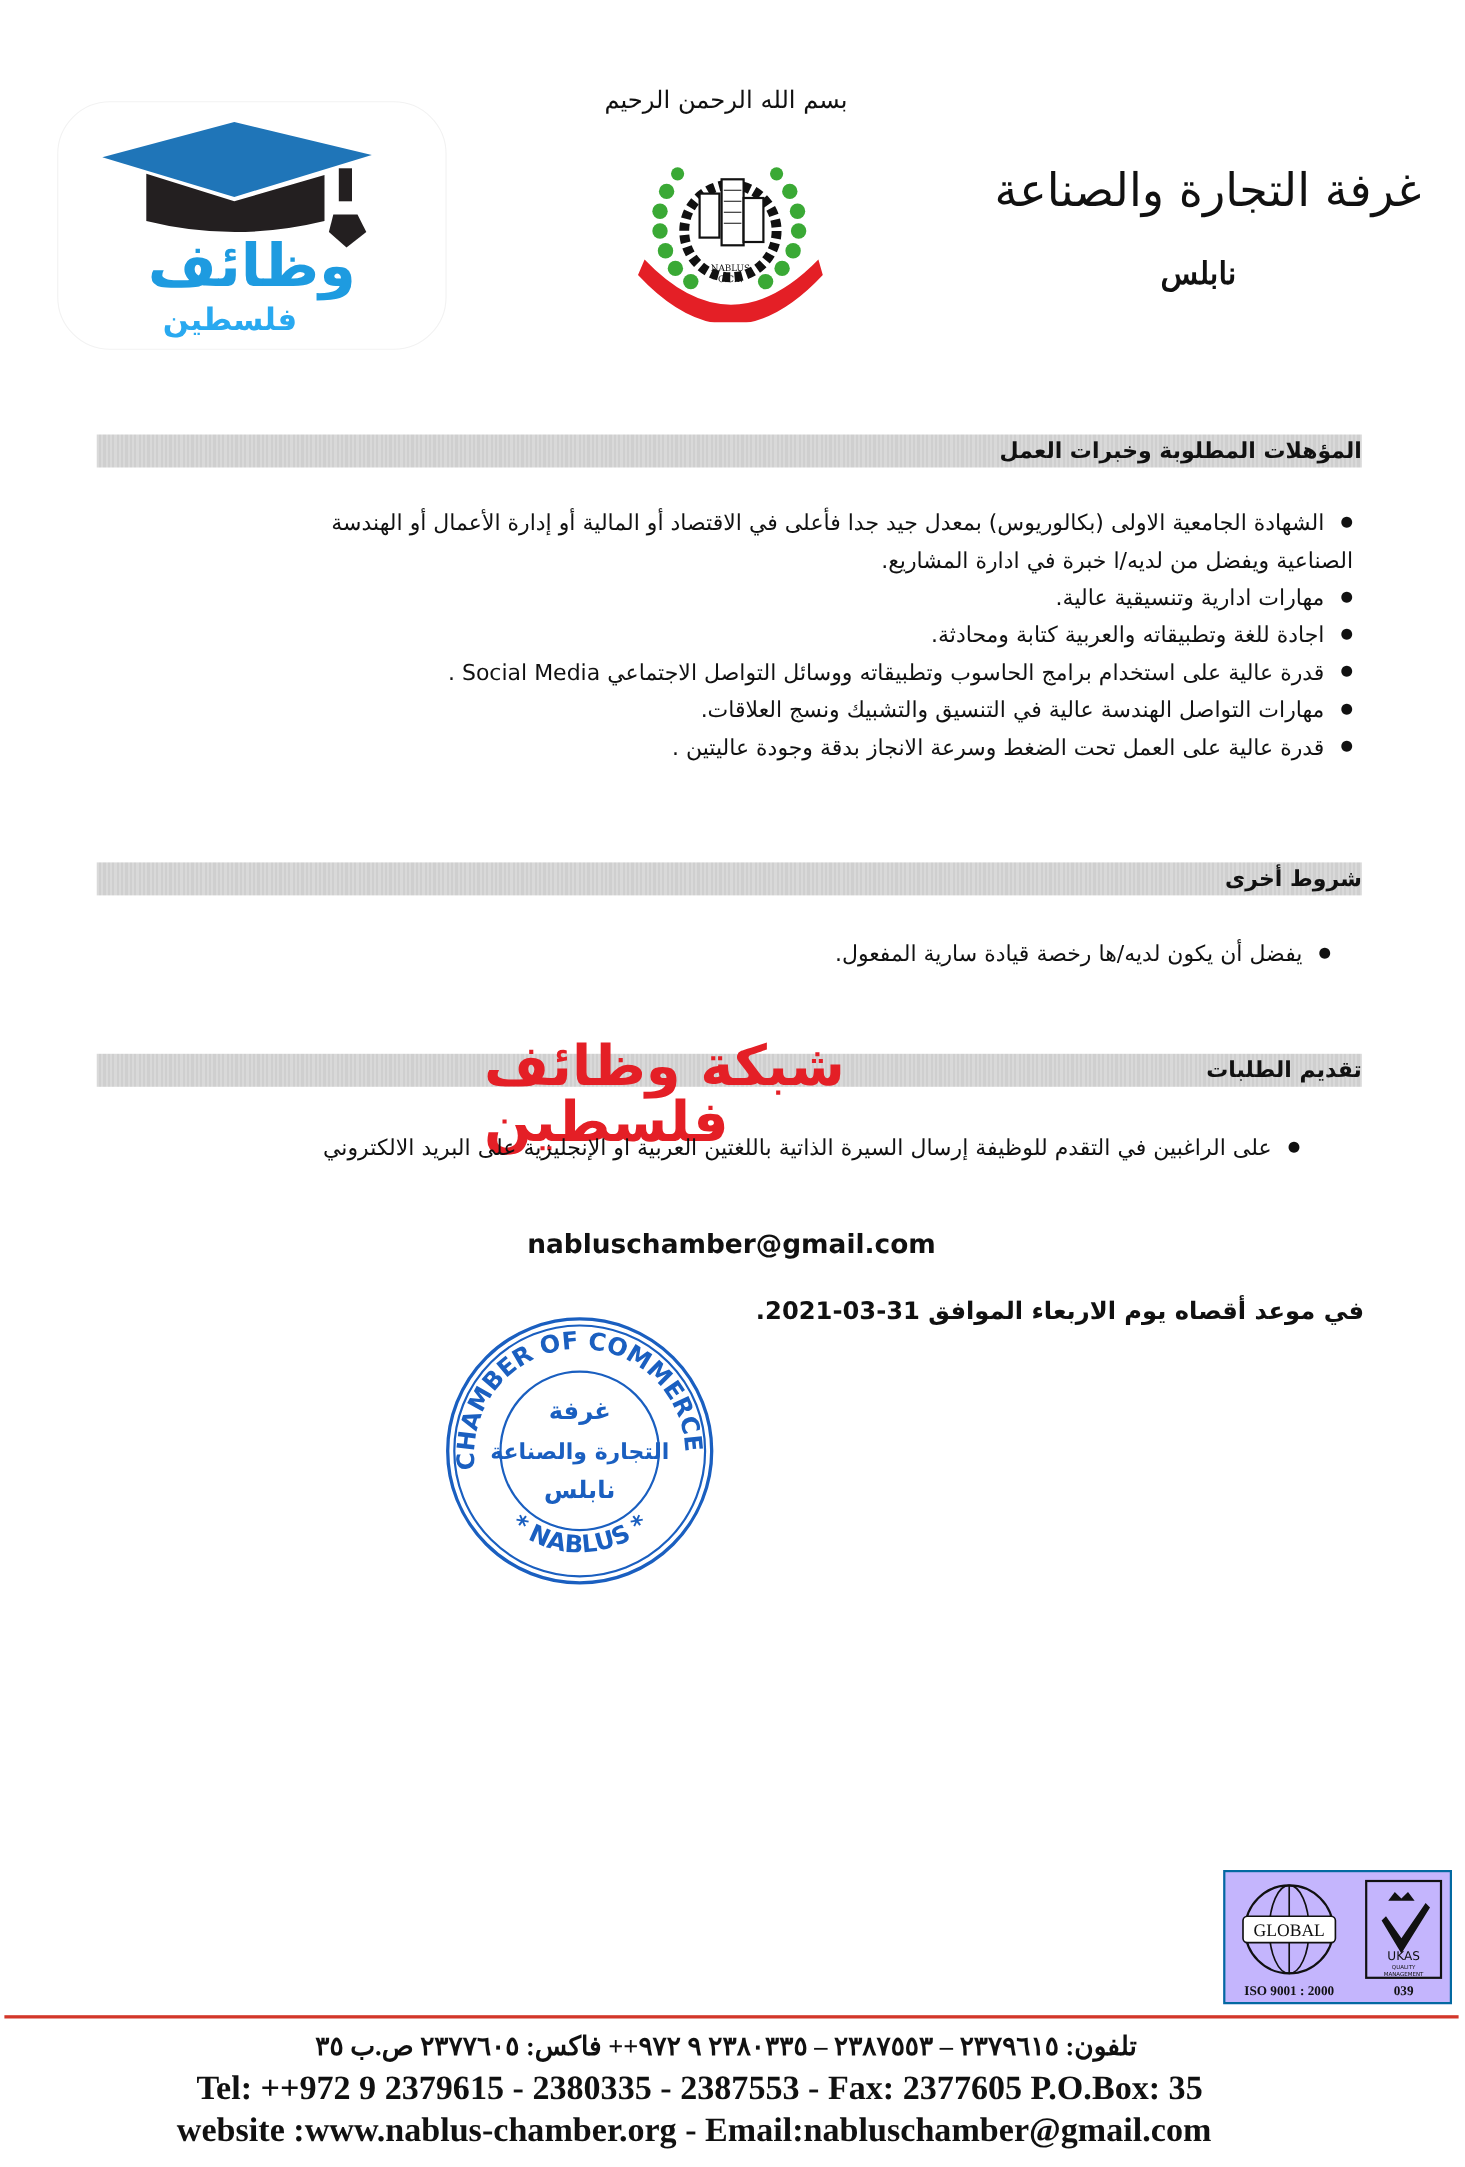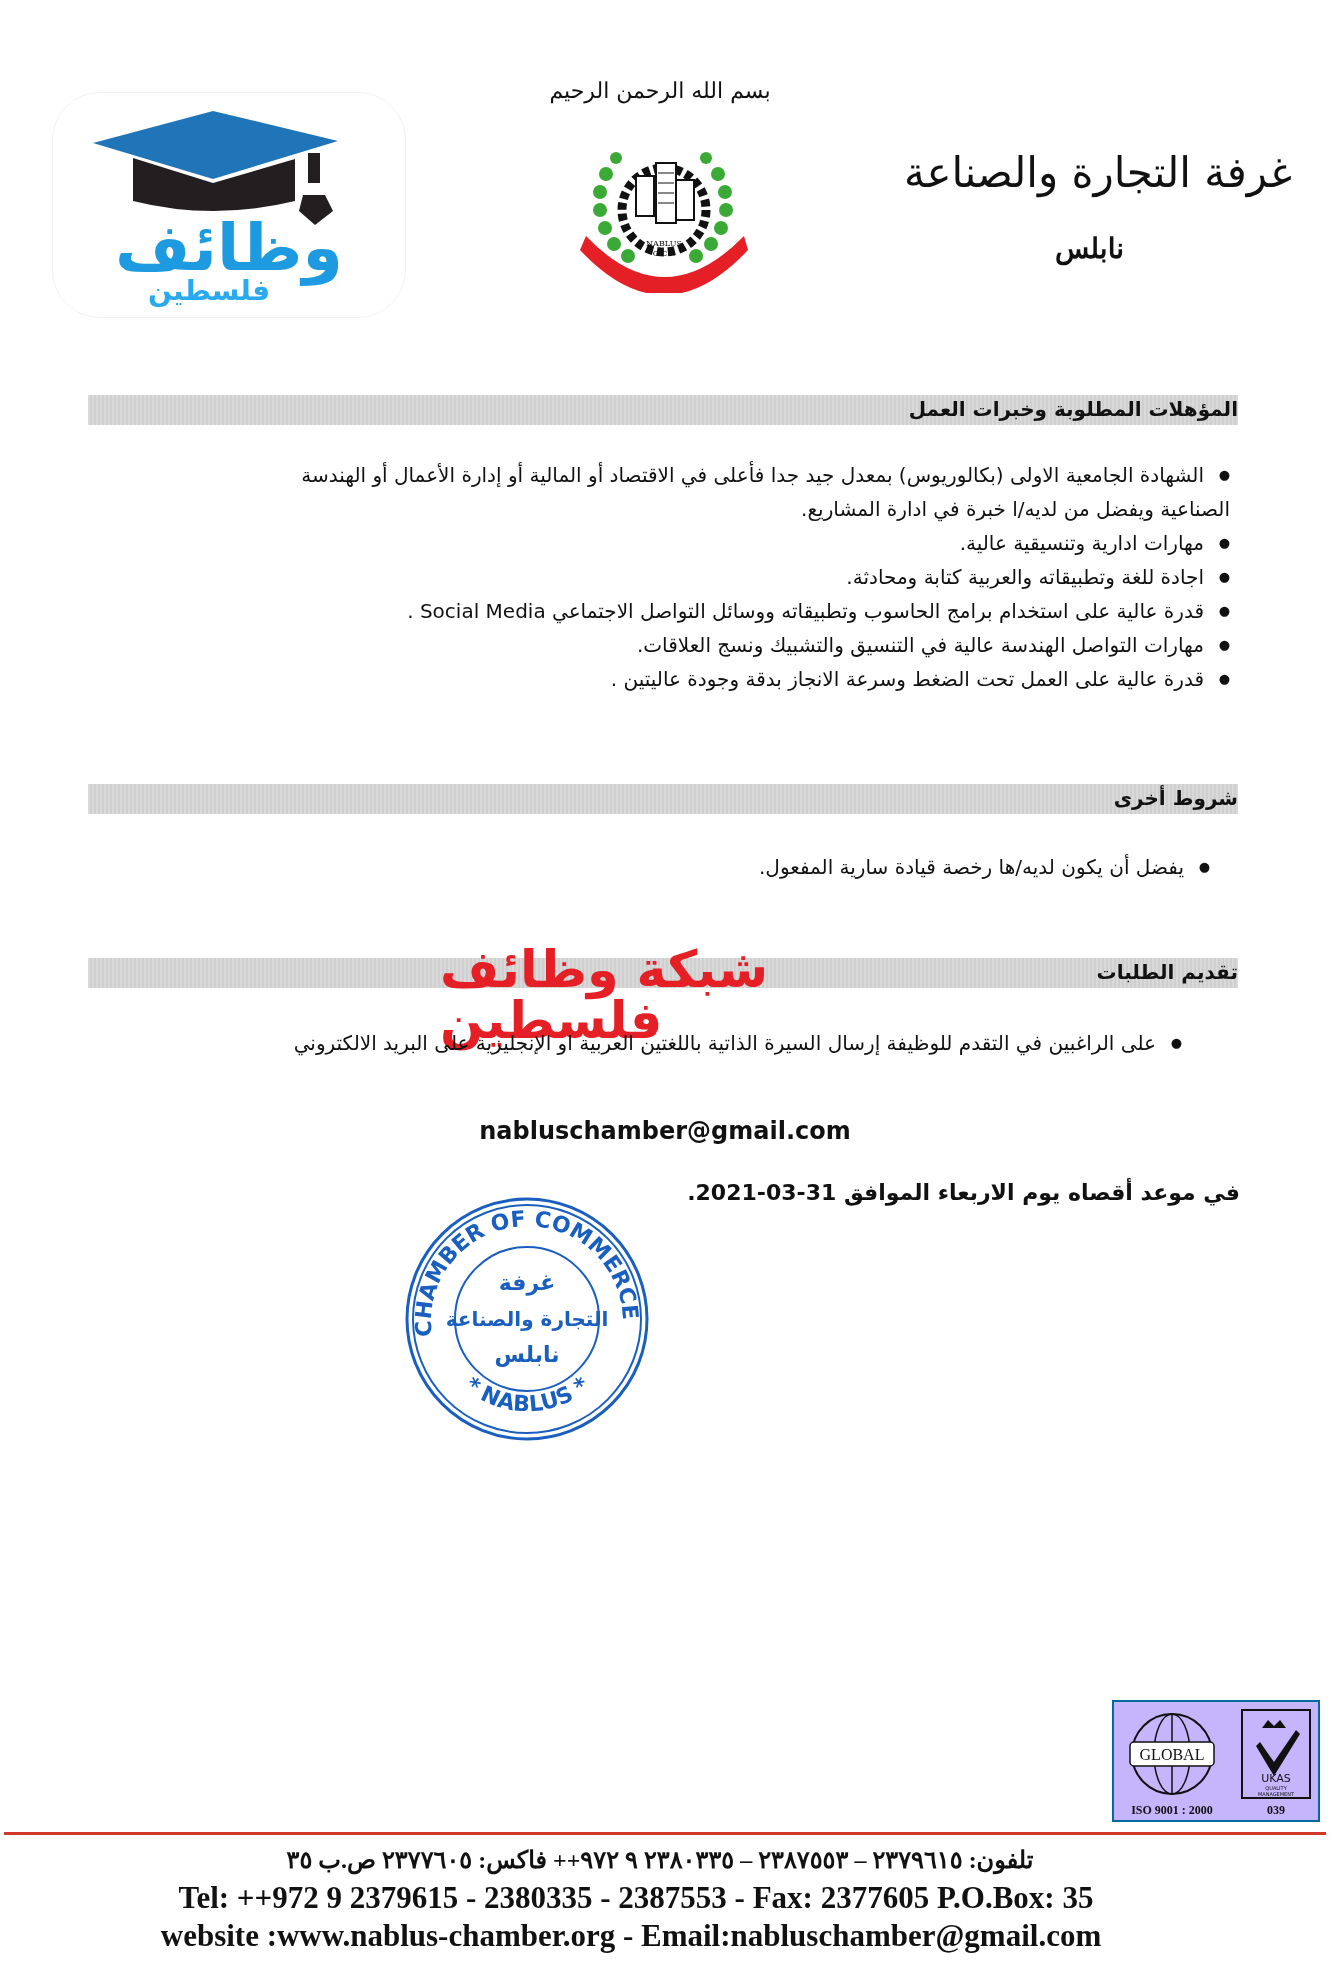--- a/index.html
+++ b/index.html
@@ -7,21 +7,21 @@
          font-family: "DejaVu Sans", sans-serif; color: #111; }
   .abs { position: absolute; }
   .rtl { direction: rtl; }
 
   
   #jobs-logo { left: 52px; top: 92px; width: 352px; height: 224px; border-radius: 48px;
                background: #fff; border: 1px solid #f2f2f2; }
   #jobs-logo svg { position: absolute; left: 0; top: 0; }
   .logo-main { position: absolute; left: 0; width: 100%; text-align: center; font-weight: bold;
                font-family: "DejaVu Sans", sans-serif; }
-  #logo-word { top: 122px; font-size: 65px; color: #1e9be0; line-height: 1; letter-spacing: -2px; }
+  #logo-word { top: 122px; font-size: 54px; color: #1e9be0; line-height: 1; letter-spacing: -2px; }
   #logo-sub  { top: 184px; font-size: 28px; color: #29a9f0; line-height: 1; left: -20px; }
 
   
   #basmala { left: 520px; top: 78px; width: 280px; text-align: center; font-size: 22px;
              font-family: "DejaVu Serif", serif; }
 
   
   #emblem { left: 578px; top: 118px; width: 175px; height: 175px; }
 
   

